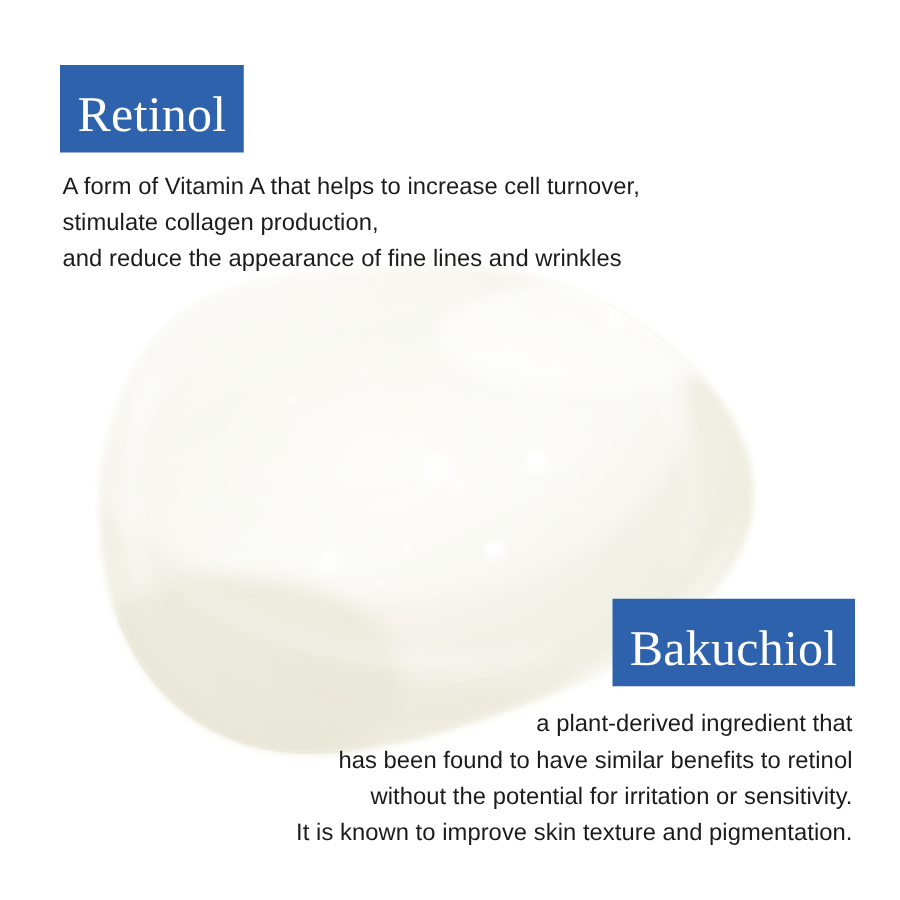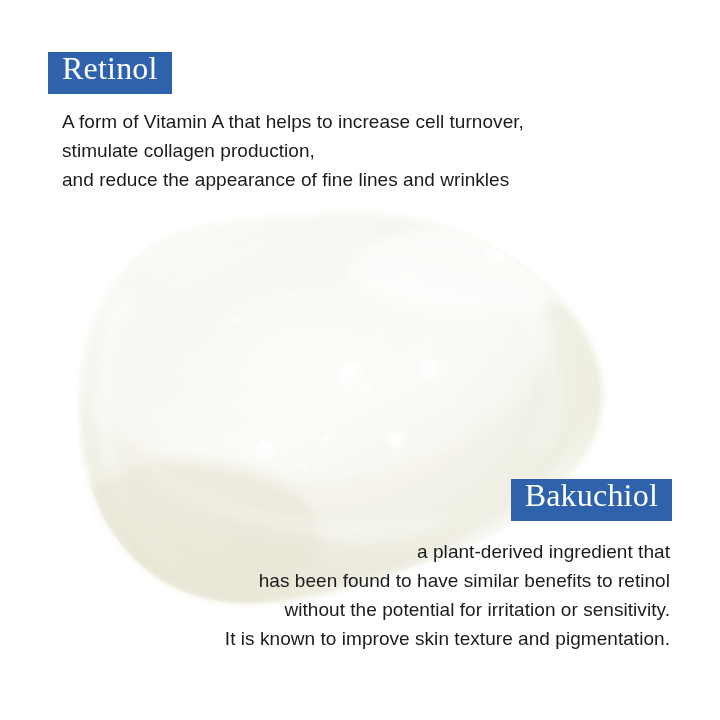--- a/index.html
+++ b/index.html
@@ -40,49 +40,49 @@
   
   .block {
     position: absolute;
   }
   .block-retinol {
     left: 48px;
     top: 52px;
     text-align: left;
   }
   .block-bakuchiol {
-    right: 48px;
+    right: 36px;
     top: 479px;
     text-align: right;
   }
 
   .heading-box {
     display: inline-block;
     background: #2f62ac;
     color: #ffffff;
     font-family: "Liberation Serif", serif;
-    font-size: 32px;
+    font-size: 40px;
     line-height: 1;
     font-weight: 400;
     letter-spacing: 0.2px;
-    padding: 0 14px 10px 14px;
+    padding: 20px 14px 10px 14px;
     white-space: nowrap;
   }
 
   .body-copy {
     color: #1b1b1b;
     font-size: 19px;
     line-height: 29px;
     font-weight: 400;
     letter-spacing: 0.05px;
     white-space: pre-line;
   }
   .block-retinol .body-copy {
     margin-top: 13px;
-    margin-left: 14px;
+    margin-left: 2px;
   }
   .block-bakuchiol .body-copy {
     margin-top: 16px;
     margin-right: 2px;
     text-align: right;
   }
 </style>
 </head>
 <body>
 

